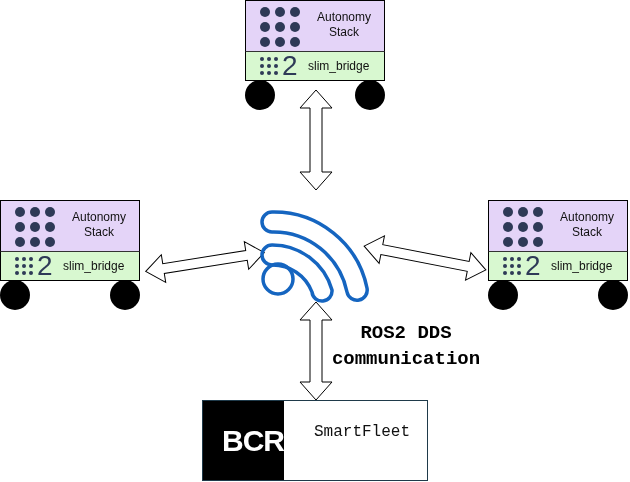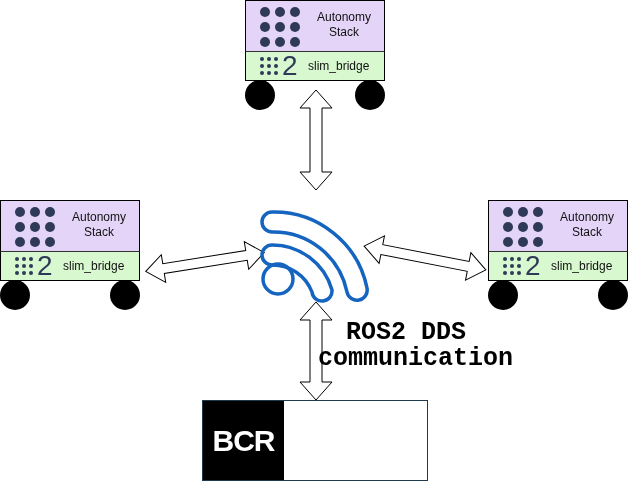--- a/index.html
+++ b/index.html
@@ -11,23 +11,23 @@
   .dots9 span { position: absolute; width: 10px; height: 10px; border-radius: 50%; background: #2e3a57; }
   .stack-label { position: absolute; left: 58px; top: 9px; width: 80px; text-align: center; font-size: 12px; line-height: 15px; color: #111; }
   .dots-small { position: absolute; left: 14px; top: 5px; width: 20px; height: 20px; }
   .dots-small span { position: absolute; width: 4px; height: 4px; border-radius: 50%; background: #2e3a57; }
   .two { position: absolute; left: 36px; top: -1px; font-size: 28px; line-height: 30px; color: #2e3a57; }
   .bridge-label { position: absolute; left: 62px; top: 7px; font-size: 12px; color: #111; }
   .wheel { position: absolute; width: 30px; height: 30px; border-radius: 50%; background: #000; top: 80px; }
   .wheel.l { left: 0px; }
   .wheel.r { left: 110px; }
   svg.overlay { position: absolute; left: 0; top: 0; }
-  .ros-label { position: absolute; left: 318px; top: 320px; width: 176px; text-align: center; font-family: "Liberation Mono", monospace; font-weight: bold; font-size: 25px; line-height: 26px; color: #000; }
+  .ros-label { position: absolute; left: 318px; top: 320px; width: 176px; text-align: center; font-family: "Liberation Mono", monospace; font-weight: bold; font-size: 19px; line-height: 26px; color: #000; }
   .fms { position: absolute; left: 202px; top: 400px; width: 224px; height: 79px; border: 1px solid #1f3a4a; background: #fff; }
-  .fms .logo { position: absolute; left: 0; top: 0; width: 81px; height: 79px; background: #000; color: #fff; font-family: "Liberation Sans", sans-serif; font-weight: bold; font-size: 30px; line-height: 79px; text-align: center; letter-spacing: -1px; }
+  .fms .logo { position: absolute; left: 0; top: 0; width: 81px; height: 79px; background: #000; color: #fff; font-family: "Liberation Sans", sans-serif; font-weight: bold; font-size: 30px; line-height: 79px; text-align: right; letter-spacing: -1px; }
   .fms .fms-label { position: absolute; left: 100px; top: 20px; width: 118px; text-align: center; font-family: "Liberation Mono", monospace; font-size: 16px; line-height: 22px; color: #111; }
 </style>
 </head>
 <body>
 
 <svg class="overlay" width="630" height="482">
 
   <polygon points="316,90 332,108 322,108 322,172 332,172 316,190 300,172 310,172 310,108 300,108" fill="#fff" stroke="#000" stroke-width="1"></polygon>
 
   <polygon points="316,302 332,320 322,320 322,382 332,382 316,400 300,382 310,382 310,320 300,320" fill="#fff" stroke="#000" stroke-width="1"></polygon>
@@ -159,14 +159,15 @@
 </div>
 
 <div class="ros-label">
   <div>ROS2 DDS</div>
   <div>communication</div>
 </div>
 
 <div class="fms">
   <div class="logo">BCR</div>
   <div class="fms-label">
+    <div>SmartFleet</div>
   </div>
 </div>
 
 </body></html>

